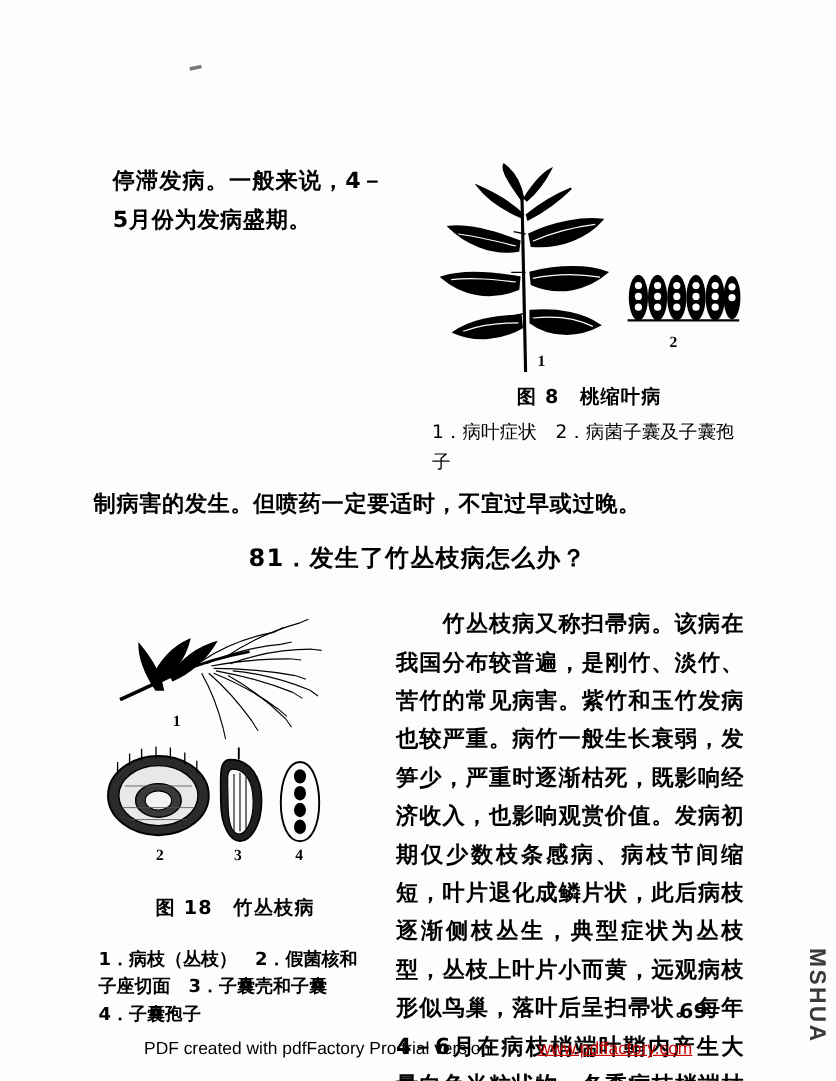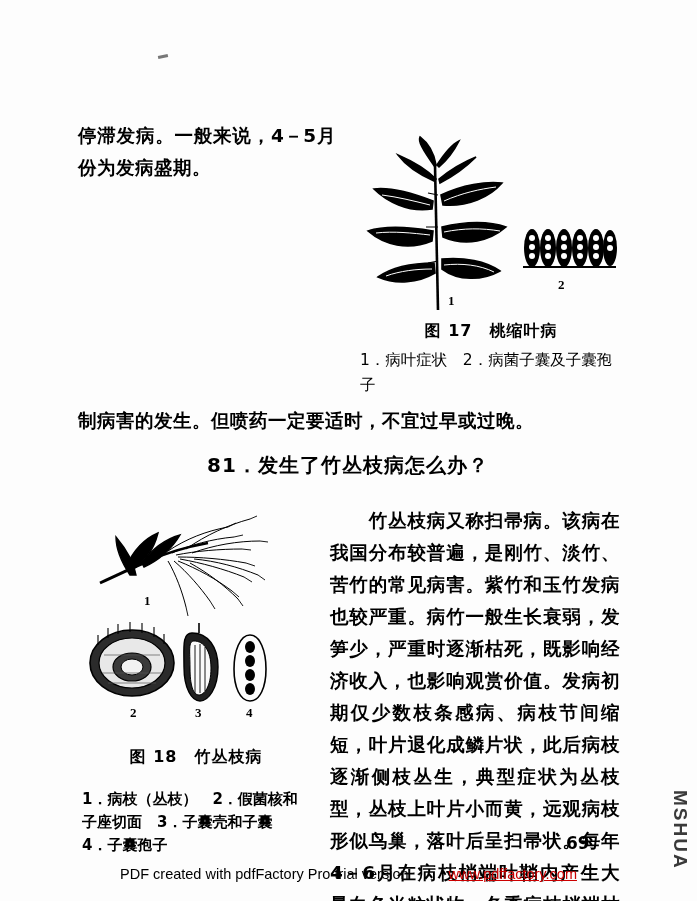--- a/index.html
+++ b/index.html
@@ -30,21 +30,21 @@
     left: 78px;
     top: 120px;
     width: 258px;
     font-size: 18.5px;
     line-height: 32px;
     letter-spacing: 0.5px;
     font-weight: bold;
     font-family: "DejaVu Sans", sans-serif;
     text-align: justify;
   }
-  .col-left-top p { margin: 0; }
+  .col-left-top p { margin: 16px; }
   .indent2 { text-indent: 2em; }
 
   .full-width-tail {
     position: absolute;
     left: 78px;
     top: 405px;
     width: 540px;
     font-size: 18.5px;
     line-height: 32px;
     letter-spacing: 0.5px;
@@ -257,21 +257,21 @@
               <circle cx="236" cy="112" r="3"></circle>
               <circle cx="236" cy="121" r="3"></circle>
             <circle cx="250" cy="104" r="3"></circle>
               <circle cx="250" cy="113" r="3"></circle>
           </g>
         </g>
       </svg>
       <span class="lbl" style="left:88px; top:158px;">1</span>
       <span class="lbl" style="left:198px; top:142px;">2</span>
     </div>
-    <div class="fig17-caption">图 17　桃缩叶病</div>
+    <div class="fig17-caption">图 8　桃缩叶病</div>
     <div class="fig17-legend">1．病叶症状　2．病菌子囊及子囊孢子</div>
   </div>
 
   <div class="full-width-tail">制病害的发生。但喷药一定要适时，不宜过早或过晚。</div>
 
   <div class="section-heading">81．发生了竹丛枝病怎么办？</div>
 
   <div class="fig18">
     <div class="fig18-art">
       <svg width="228" height="230" viewBox="0 0 228 230">

